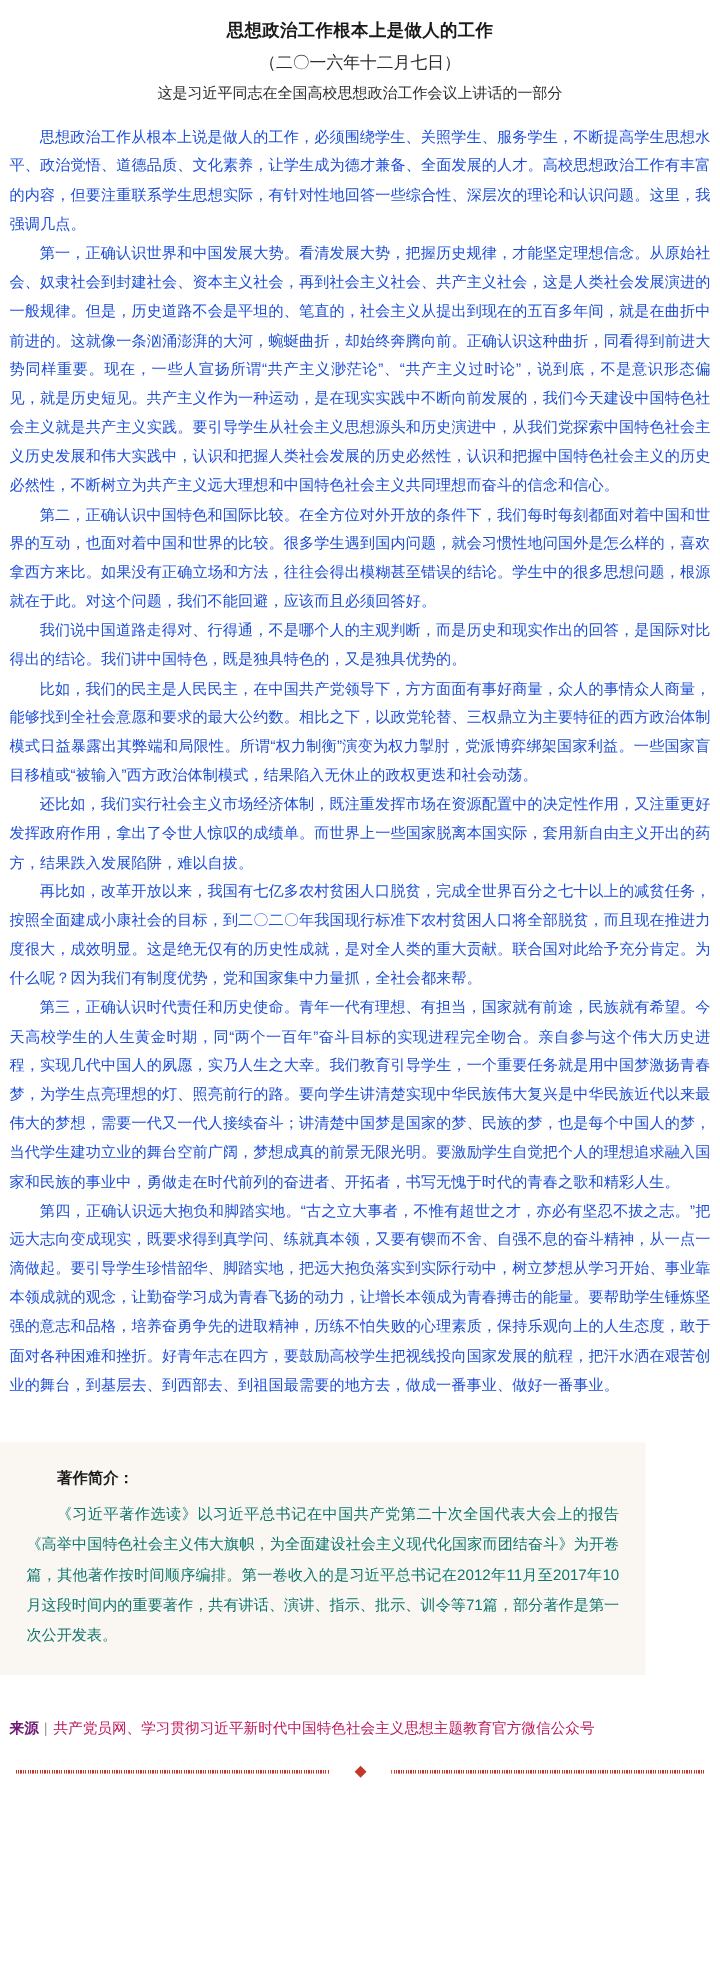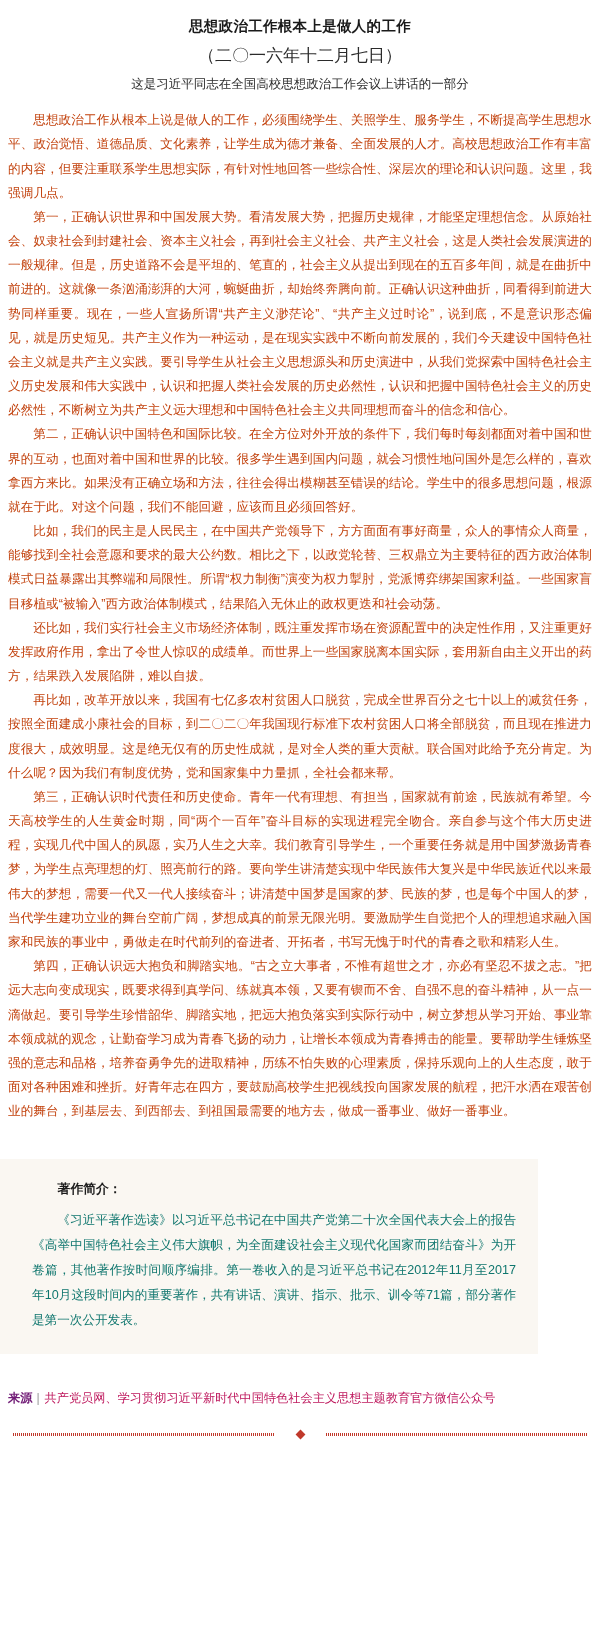--- a/index.html
+++ b/index.html
@@ -31,51 +31,51 @@
     text-align: center;
   }
   .doc-title {
     font-size: 14.5px;
     font-weight: bold;
     line-height: 1.7;
     color: #1a1a1a;
     letter-spacing: 0.3px;
   }
   .doc-date {
-    font-size: 17px;
+    font-size: 14px;
     line-height: 1.95;
     color: #2b2b2b;
     text-align: center;
   }
   .doc-subtitle {
     font-size: 12.5px;
     line-height: 1.95;
     color: #2b2b2b;
   }
 
   
   .body-block {
     padding: 12px 8px 0 8px;
   }
   .para {
     font-size: 12.6px;
     line-height: 1.92;
-    color: #c2410c;
+    color: #1d4ed8;
     text-align: justify;
     text-justify: inter-ideograph;
     text-indent: 2em;
     margin: 0 0 0 0;
     letter-spacing: 0.1px;
   }
 
   
   .note-box {
     margin: 36px 0 0 0;
     background: #faf7f2;
-    padding: 18px 22px 20px 32px;
+    padding: 18px 22px 20px 22px;
     width: 538px;
   }
   .note-heading {
     font-size: 12.8px;
     font-weight: bold;
     color: #1c1c1c;
     line-height: 1.9;
     text-indent: 2em;
     margin: 0 0 6px 0;
   }
@@ -154,20 +154,21 @@
   <div class="title-block">
     <div class="doc-title">思想政治工作根本上是做人的工作</div>
     <div class="doc-date">（二〇一六年十二月七日）</div>
     <div class="doc-subtitle">这是习近平同志在全国高校思想政治工作会议上讲话的一部分</div>
   </div>
 
   <div class="body-block">
     <p class="para">思想政治工作从根本上说是做人的工作，必须围绕学生、关照学生、服务学生，不断提高学生思想水平、政治觉悟、道德品质、文化素养，让学生成为德才兼备、全面发展的人才。高校思想政治工作有丰富的内容，但要注重联系学生思想实际，有针对性地回答一些综合性、深层次的理论和认识问题。这里，我强调几点。</p>
     <p class="para">第一，正确认识世界和中国发展大势。看清发展大势，把握历史规律，才能坚定理想信念。从原始社会、奴隶社会到封建社会、资本主义社会，再到社会主义社会、共产主义社会，这是人类社会发展演进的一般规律。但是，历史道路不会是平坦的、笔直的，社会主义从提出到现在的五百多年间，就是在曲折中前进的。这就像一条汹涌澎湃的大河，蜿蜒曲折，却始终奔腾向前。正确认识这种曲折，同看得到前进大势同样重要。现在，一些人宣扬所谓“共产主义渺茫论”、“共产主义过时论”，说到底，不是意识形态偏见，就是历史短见。共产主义作为一种运动，是在现实实践中不断向前发展的，我们今天建设中国特色社会主义就是共产主义实践。要引导学生从社会主义思想源头和历史演进中，从我们党探索中国特色社会主义历史发展和伟大实践中，认识和把握人类社会发展的历史必然性，认识和把握中国特色社会主义的历史必然性，不断树立为共产主义远大理想和中国特色社会主义共同理想而奋斗的信念和信心。</p>
     <p class="para">第二，正确认识中国特色和国际比较。在全方位对外开放的条件下，我们每时每刻都面对着中国和世界的互动，也面对着中国和世界的比较。很多学生遇到国内问题，就会习惯性地问国外是怎么样的，喜欢拿西方来比。如果没有正确立场和方法，往往会得出模糊甚至错误的结论。学生中的很多思想问题，根源就在于此。对这个问题，我们不能回避，应该而且必须回答好。</p>
+    <p class="para">我们说中国道路走得对、行得通，不是哪个人的主观判断，而是历史和现实作出的回答，是国际对比得出的结论。我们讲中国特色，既是独具特色的，又是独具优势的。</p>
     <p class="para">比如，我们的民主是人民民主，在中国共产党领导下，方方面面有事好商量，众人的事情众人商量，能够找到全社会意愿和要求的最大公约数。相比之下，以政党轮替、三权鼎立为主要特征的西方政治体制模式日益暴露出其弊端和局限性。所谓“权力制衡”演变为权力掣肘，党派博弈绑架国家利益。一些国家盲目移植或“被输入”西方政治体制模式，结果陷入无休止的政权更迭和社会动荡。</p>
     <p class="para">还比如，我们实行社会主义市场经济体制，既注重发挥市场在资源配置中的决定性作用，又注重更好发挥政府作用，拿出了令世人惊叹的成绩单。而世界上一些国家脱离本国实际，套用新自由主义开出的药方，结果跌入发展陷阱，难以自拔。</p>
     <p class="para">再比如，改革开放以来，我国有七亿多农村贫困人口脱贫，完成全世界百分之七十以上的减贫任务，按照全面建成小康社会的目标，到二〇二〇年我国现行标准下农村贫困人口将全部脱贫，而且现在推进力度很大，成效明显。这是绝无仅有的历史性成就，是对全人类的重大贡献。联合国对此给予充分肯定。为什么呢？因为我们有制度优势，党和国家集中力量抓，全社会都来帮。</p>
     <p class="para">第三，正确认识时代责任和历史使命。青年一代有理想、有担当，国家就有前途，民族就有希望。今天高校学生的人生黄金时期，同“两个一百年”奋斗目标的实现进程完全吻合。亲自参与这个伟大历史进程，实现几代中国人的夙愿，实乃人生之大幸。我们教育引导学生，一个重要任务就是用中国梦激扬青春梦，为学生点亮理想的灯、照亮前行的路。要向学生讲清楚实现中华民族伟大复兴是中华民族近代以来最伟大的梦想，需要一代又一代人接续奋斗；讲清楚中国梦是国家的梦、民族的梦，也是每个中国人的梦，当代学生建功立业的舞台空前广阔，梦想成真的前景无限光明。要激励学生自觉把个人的理想追求融入国家和民族的事业中，勇做走在时代前列的奋进者、开拓者，书写无愧于时代的青春之歌和精彩人生。</p>
     <p class="para">第四，正确认识远大抱负和脚踏实地。“古之立大事者，不惟有超世之才，亦必有坚忍不拔之志。”把远大志向变成现实，既要求得到真学问、练就真本领，又要有锲而不舍、自强不息的奋斗精神，从一点一滴做起。要引导学生珍惜韶华、脚踏实地，把远大抱负落实到实际行动中，树立梦想从学习开始、事业靠本领成就的观念，让勤奋学习成为青春飞扬的动力，让增长本领成为青春搏击的能量。要帮助学生锤炼坚强的意志和品格，培养奋勇争先的进取精神，历练不怕失败的心理素质，保持乐观向上的人生态度，敢于面对各种困难和挫折。好青年志在四方，要鼓励高校学生把视线投向国家发展的航程，把汗水洒在艰苦创业的舞台，到基层去、到西部去、到祖国最需要的地方去，做成一番事业、做好一番事业。</p>
   </div>
 
   <div class="note-box">
     <div class="note-heading">著作简介：</div>
     <p class="note-para">《习近平著作选读》以习近平总书记在中国共产党第二十次全国代表大会上的报告《高举中国特色社会主义伟大旗帜，为全面建设社会主义现代化国家而团结奋斗》为开卷篇，其他著作按时间顺序编排。第一卷收入的是习近平总书记在2012年11月至2017年10月这段时间内的重要著作，共有讲话、演讲、指示、批示、训令等71篇，部分著作是第一次公开发表。</p>

